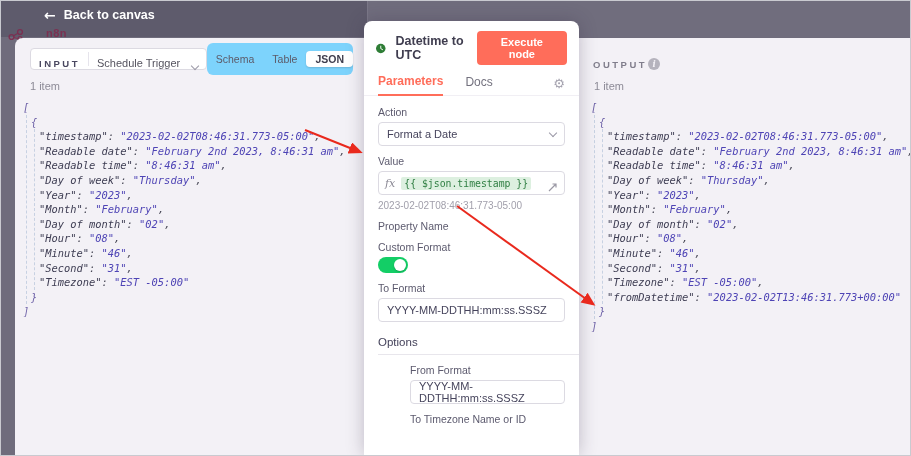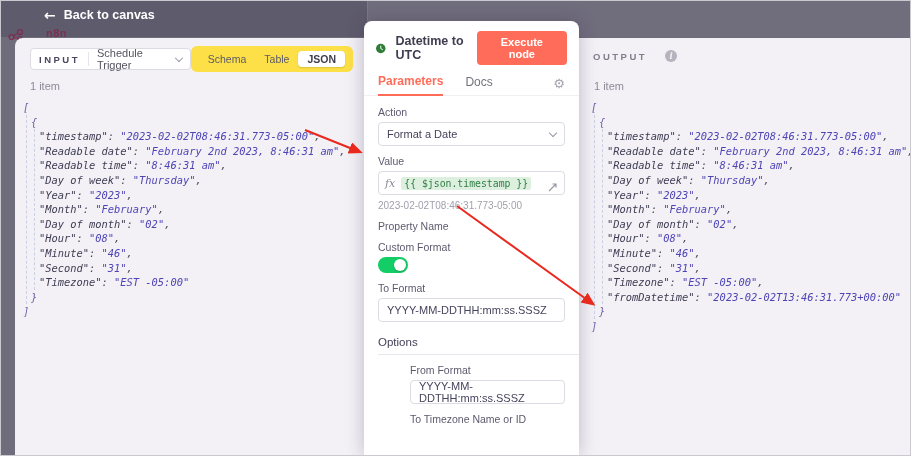--- a/index.html
+++ b/index.html
@@ -18,34 +18,34 @@
           color:#ffffff; font-size:12.5px; font-weight:600; cursor:pointer; }
   .back-arrow { font-size:14px; line-height:1; font-family:"DejaVu Sans", sans-serif; }
 
   
   .panel { position:absolute; top:37px; bottom:0; background:#f3f1f6; }
   .panel-left  { left:14px; width:349px; border-radius:8px 0 0 0; }
   .panel-right { left:578px; right:0; }
 
   .io-header { position:absolute; left:15px; right:11px; top:10px; height:22px;
                display:flex; align-items:center; }
-  .src-select { display:flex; align-items:center; background:#fff; border:1px solid #dcdae2;
+  .src-select { display:flex; align-items:flex-end; background:#fff; border:1px solid #dcdae2;
                 border-radius:4px; width:196px; height:22px; padding:0 8px; cursor:pointer; }
   .io-label { font-size:9.5px; letter-spacing:2.5px; font-weight:700; color:#4a4860; }
   .vdiv { width:1px; align-self:stretch; background:#e6e4ec; margin:3px 8px; }
   .src-name { font-size:11px; color:#55535f; }
   .chev { width:6px; height:6px; border-right:1.5px solid #9a98a6; border-bottom:1.5px solid #9a98a6;
           transform:rotate(45deg); margin-left:auto; margin-top:-3px; }
-  .view-tabs { margin-left:auto; display:flex; align-items:center; background:#fde047;
-               border-radius:6px; padding:8px; height:26px; }
+  .view-tabs { margin-left:auto; display:flex; align-items:center; background:#7dd3fc;
+               border-radius:6px; padding:0; height:32px; }
   .vtab { font-size:10.5px; color:#5c5a68; padding:2px 9px; border-radius:4px; cursor:pointer; }
   .vtab.active { background:#fff; color:#3f3d4d; font-weight:700; box-shadow:0 1px 2px rgba(0,0,0,.14); }
 
   .item-count { position:absolute; left:15px; top:42px; font-size:11px; color:#8d8b97; }
-  .out-header { position:absolute; left:14px; top:12px; display:flex; align-items:flex-end; gap:18px; }
+  .out-header { position:absolute; left:14px; top:20px; display:flex; align-items:flex-end; gap:1px; }
   .info-icon { width:12px; height:12px; border-radius:50%; background:#b5b3bd; color:#f3f1f6;
                font-size:8.5px; font-weight:700; font-family:"DejaVu Serif", serif; font-style:italic;
                display:flex; align-items:center; justify-content:center; }
 
   
   .json-tree { position:absolute; top:62px; font-family:"DejaVu Sans Mono", monospace;
                font-style:italic; font-size:10.4px; line-height:14.6px; white-space:pre; }
   .panel-left  .json-tree { left:8px; }
   .panel-right .json-tree { left:12px; }
   .jl { position:relative; }

